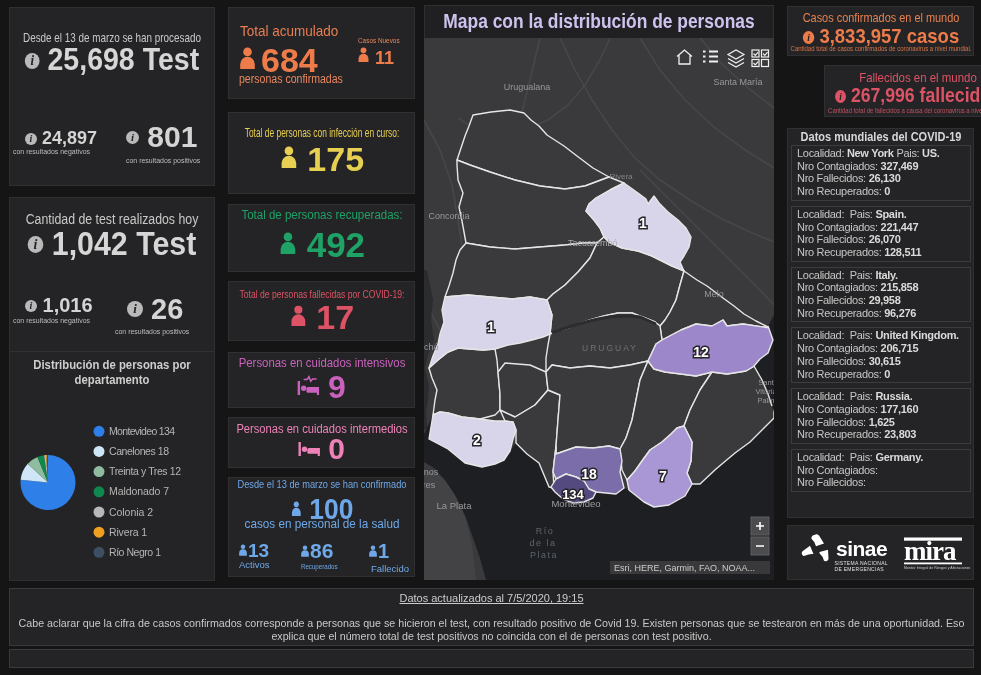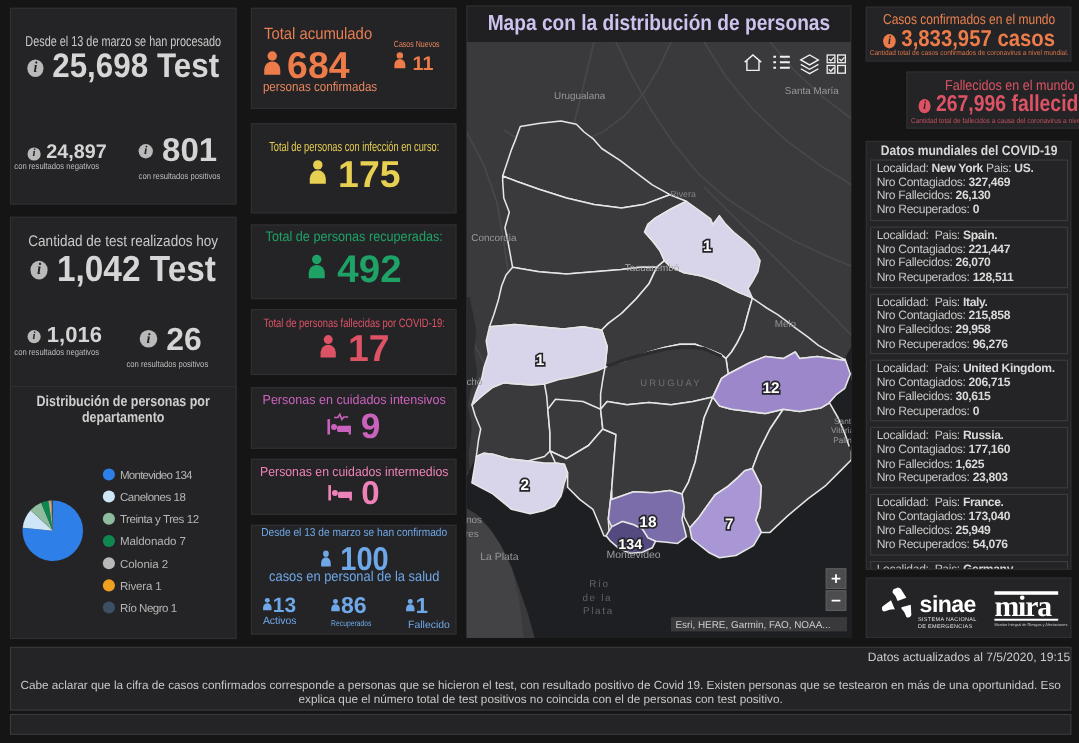--- a/index.html
+++ b/index.html
@@ -234,21 +234,20 @@
   <div id="w2s" style="position:absolute;top:41px;left:50%;transform:translateX(-50%) scaleX(0.92);transform-origin:50% 50%;white-space:nowrap;color:#c05060;font-size:6.5px;">Cantidad total de fallecidos a causa del coronavirus a nivel mundial.</div>
 </div>
 <div class="panel" style="left:787px;top:128px;width:187px;height:390px;overflow:hidden;">
   <div id="w3h" style="position:absolute;top:1px;left:50%;transform:translateX(-50%) scaleX(0.88);transform-origin:50% 50%;white-space:nowrap;color:#d8d8d8;font-size:12.5px;font-weight:bold;">Datos mundiales del COVID-19</div>
   <div id="worldlist" style="position:absolute;top:16px;left:3px;width:180px;color:#c6c6c6;font-size:11px;letter-spacing:-0.3px;">
     <div style="border:1px solid #3c3c3e;padding:1px 5px 2px;line-height:12.7px;margin-bottom:5px;white-space:nowrap;">Localidad: <b style="color:#dadada">New York</b> Pais: <b style="color:#dadada">US.</b><br>Nro Contagiados: <b style="color:#dadada">327,469</b><br>Nro Fallecidos: <b style="color:#dadada">26,130</b><br>Nro Recuperados: <b style="color:#dadada">0</b></div>
     <div style="border:1px solid #3c3c3e;padding:1px 5px 2px;line-height:12.7px;margin-bottom:5px;white-space:nowrap;">Localidad: &nbsp;Pais: <b style="color:#dadada">Spain.</b><br>Nro Contagiados: <b style="color:#dadada">221,447</b><br>Nro Fallecidos: <b style="color:#dadada">26,070</b><br>Nro Recuperados: <b style="color:#dadada">128,511</b></div>
     <div style="border:1px solid #3c3c3e;padding:1px 5px 2px;line-height:12.7px;margin-bottom:5px;white-space:nowrap;">Localidad: &nbsp;Pais: <b style="color:#dadada">Italy.</b><br>Nro Contagiados: <b style="color:#dadada">215,858</b><br>Nro Fallecidos: <b style="color:#dadada">29,958</b><br>Nro Recuperados: <b style="color:#dadada">96,276</b></div>
     <div style="border:1px solid #3c3c3e;padding:1px 5px 2px;line-height:12.7px;margin-bottom:5px;white-space:nowrap;">Localidad: &nbsp;Pais: <b style="color:#dadada">United Kingdom.</b><br>Nro Contagiados: <b style="color:#dadada">206,715</b><br>Nro Fallecidos: <b style="color:#dadada">30,615</b><br>Nro Recuperados: <b style="color:#dadada">0</b></div>
     <div style="border:1px solid #3c3c3e;padding:1px 5px 2px;line-height:12.7px;margin-bottom:5px;white-space:nowrap;">Localidad: &nbsp;Pais: <b style="color:#dadada">Russia.</b><br>Nro Contagiados: <b style="color:#dadada">177,160</b><br>Nro Fallecidos: <b style="color:#dadada">1,625</b><br>Nro Recuperados: <b style="color:#dadada">23,803</b></div>
-    <div style="border:1px solid #3c3c3e;padding:1px 5px 2px;line-height:12.7px;margin-bottom:5px;white-space:nowrap;">Localidad: &nbsp;Pais: <b style="color:#dadada">France.</b><br>Nro Contagiados: <b style="color:#dadada">173,040</b><br>Nro Fallecidos: <b style="color:#dadada">25,949</b><br>Nro Recuperados: <b style="color:#dadada">54,076</b></div>
     <div style="border:1px solid #3c3c3e;padding:1px 5px 2px;line-height:12.7px;white-space:nowrap;">Localidad: &nbsp;Pais: <b style="color:#dadada">Germany.</b><br>Nro Contagiados: <br>Nro Fallecidos: </div>
   </div>
 </div>
 <div class="panel" style="left:787px;top:525px;width:187px;height:55px;padding-left:33px;">
   <svg width="182" height="48" viewBox="0 0 182 48" style="position:absolute;left:12px;top:5px;">
     <g fill="#ffffff">
       <path d="M14.5,4 a3,3 0 0 1 4.5,0.5 l5,8 -8,2.8 a14,14 0 0 0 -4.5,-7.5 a3,3 0 0 1 3,-3.8 z"></path>
       <path d="M3.5,25 a3,3 0 0 1 -1,-4.8 l7.5,-5.5 3.5,8.3 a14,14 0 0 0 -8,1.5 z"></path>
       <path d="M19.5,21 l8.5,-2.2 0.5,9.2 a3,3 0 0 1 -4.5,1.8 a14,14 0 0 0 -4.5,-7.5 z"></path>
       <text x="36" y="25" font-family="Liberation Sans,sans-serif" font-size="21" font-weight="bold" fill="#fff" letter-spacing="-0.5">sinae</text>
@@ -257,16 +256,16 @@
     </g>
     <g>
       <text x="104" y="29" font-family="Liberation Serif,serif" font-size="27" font-weight="bold" fill="#fff" letter-spacing="-1">mira</text>
       <rect x="104" y="6.5" width="58" height="3.2" fill="#fff"></rect>
       <rect x="104" y="31.5" width="58" height="1.8" fill="#fff"></rect>
       <text x="104" y="38" font-size="3.5" fill="#cccccc">Monitor Integral de Riesgos y Afectaciones</text>
     </g>
   </svg>
 </div>
 <div class="panel" style="left:9px;top:588px;width:965px;height:58px;border:1px solid #3a3a3c;">
-  <div style="position:absolute;top:3px;width:100%;text-align:right;color:#cccccc;font-size:11px;white-space:nowrap;">Datos actualizados al 7/5/2020, 19:15</div>
+  <div style="position:absolute;top:3px;width:100%;text-align:center;color:#cccccc;font-size:11px;white-space:nowrap;text-decoration:underline;">Datos actualizados al 7/5/2020, 19:15</div>
   <div style="position:absolute;top:28px;width:100%;text-align:center;color:#c8c8c8;font-size:10.7px;line-height:12.5px;white-space:nowrap;">Cabe aclarar que la cifra de casos confirmados corresponde a personas que se hicieron el test, con resultado positivo de Covid 19. Existen personas que se testearon en más de una oportunidad. Eso<br>explica que el número total de test positivos no coincida con el de personas con test positivo.</div>
 </div>
 <div class="panel" style="left:9px;top:649px;width:965px;height:19px;border:1px solid #3a3a3c;"></div>
 
 </body></html>

